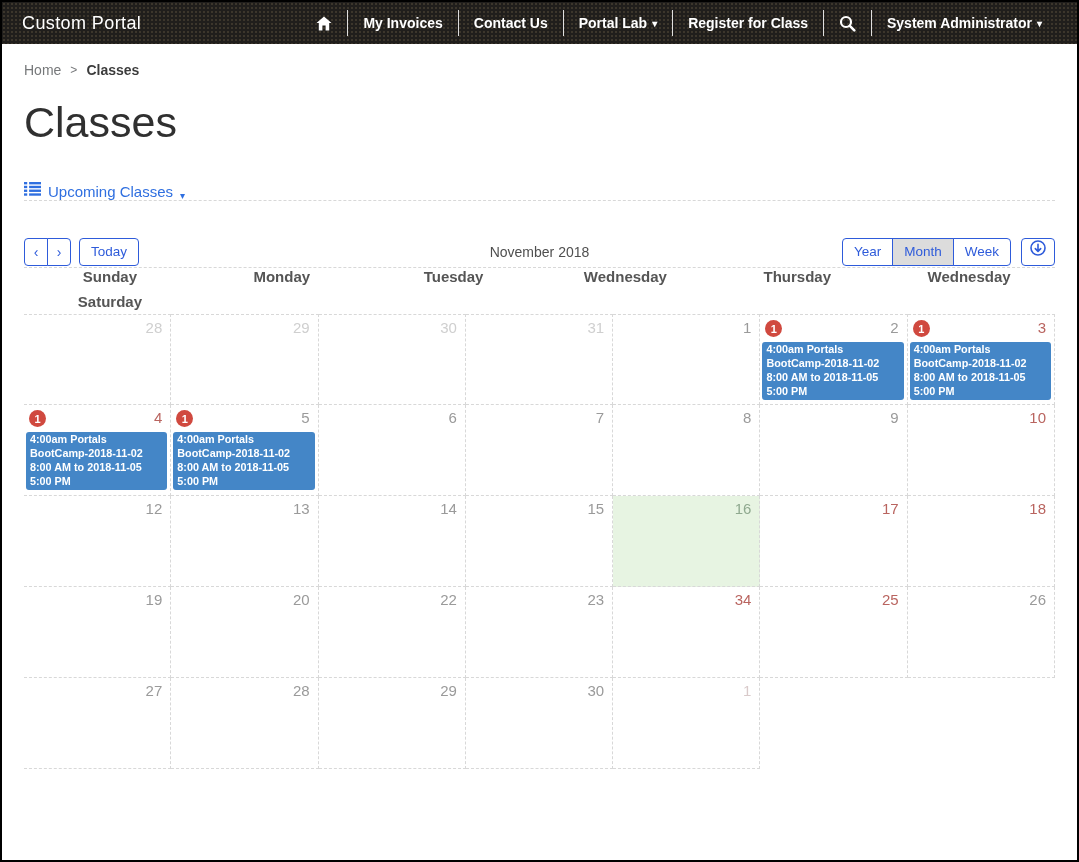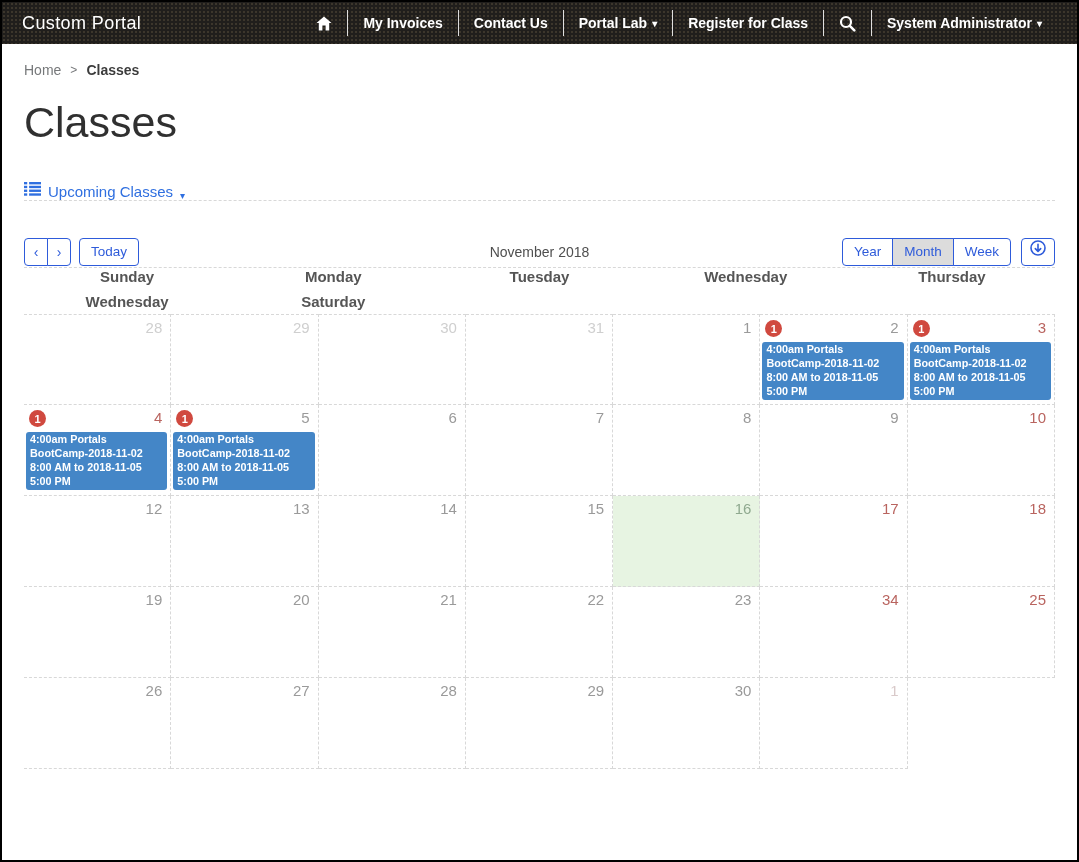--- a/index.html
+++ b/index.html
@@ -59,21 +59,21 @@
   .btn.active { background:#dcdcdc; }
   .btn.nav-arrow { width:24px; padding:0; font-size:14px; }
   .btn.today-btn { margin-left:8px; }
   .cal-title {
     position:absolute; left:50%; top:50%; transform:translate(-50%,-50%);
     font-size:14px; font-weight:300; color:#4f4f4f; white-space:nowrap;
   }
   .toolbar-right { margin-left:auto; display:flex; align-items:center; }
   .btn.ical-btn { margin-left:10px; width:34px; padding:0 7px; display:flex; align-items:center; justify-content:center; }
   
-  .day-headers { display:grid; grid-template-columns:repeat(5,1fr); height:46px; }
+  .day-headers { display:grid; grid-template-columns:repeat(6,1fr); height:46px; }
   .day-header {
     display:flex; align-items:flex-end; justify-content:center;
     padding-bottom:8px; font-size:15px; font-weight:700; color:#555;
   }
   .cal-grid { display:grid; grid-template-columns:repeat(7,1fr); }
   .cell {
     height:91px; position:relative;
     border-right:1px dashed #d8d8d8;
     border-bottom:1px dashed #d8d8d8;
     cursor:pointer;
@@ -289,23 +289,20 @@
       <div class="cell weekend">
         <span class="daynum">18</span>
       </div>
       <div class="cell weekday">
         <span class="daynum">19</span>
       </div>
       <div class="cell weekday">
         <span class="daynum">20</span>
       </div>
       <div class="cell weekday">
-        <span class="daynum">21</span>
-      </div>
-      <div class="cell weekday">
         <span class="daynum">22</span>
       </div>
       <div class="cell weekday">
         <span class="daynum">23</span>
       </div>
       <div class="cell weekend">
         <span class="daynum">34</span>
       </div>
       <div class="cell weekend">
         <span class="daynum">25</span>

